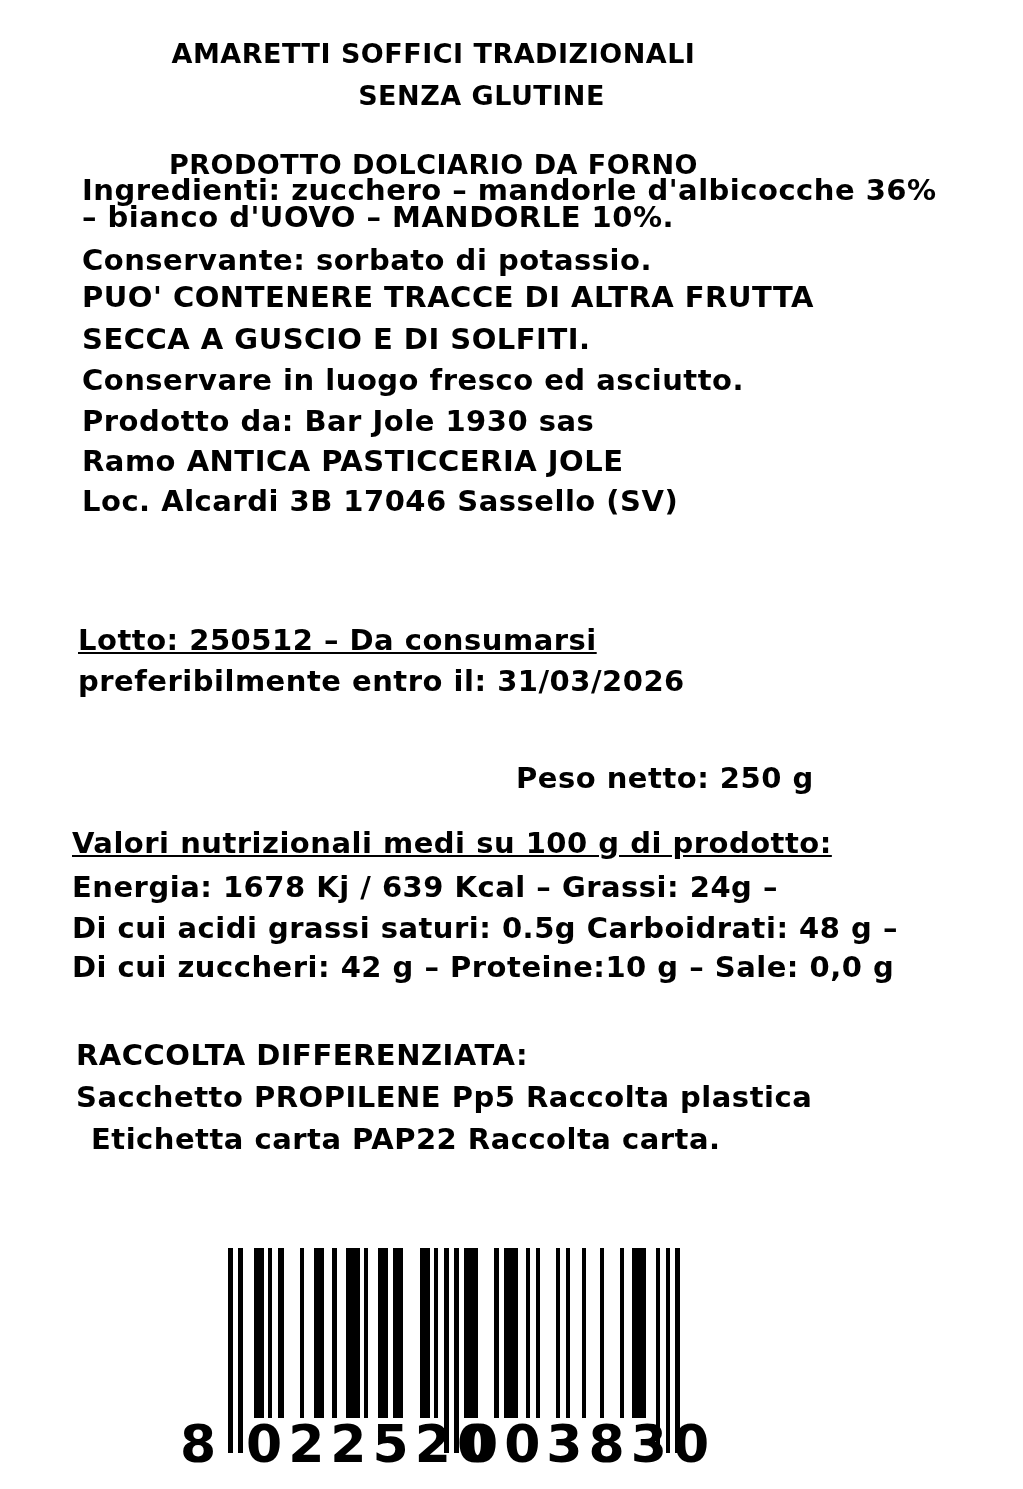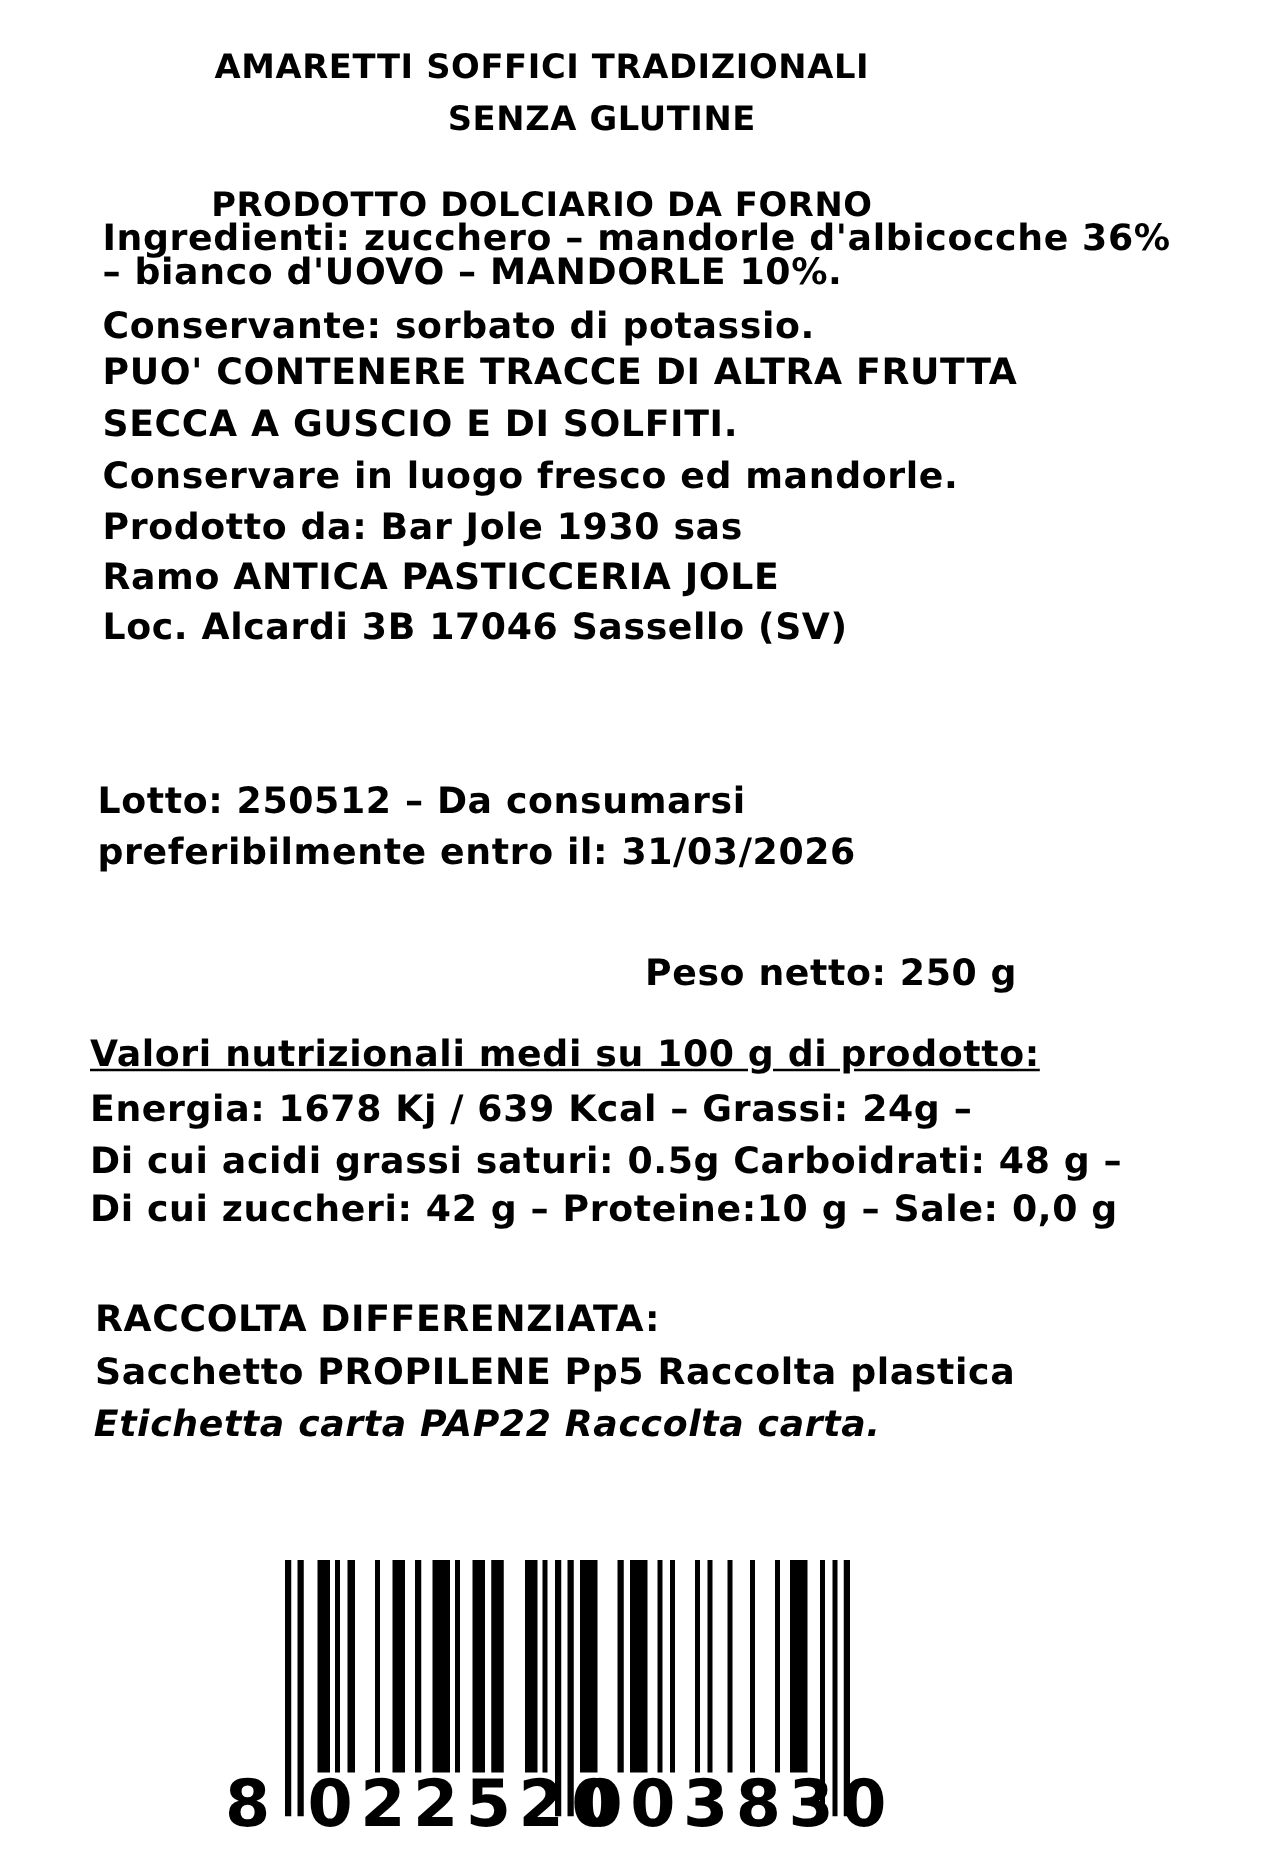--- a/index.html
+++ b/index.html
@@ -27,46 +27,46 @@
   <div class="line" style="left:82px; top:160px;margin-top:16px;">Ingredienti: zucchero – mandorle d'albicocche 36%</div>
   <div class="line" style="left:82px; top:203px;">– bianco d'UOVO –  MANDORLE 10%.</div>
   <div class="line" style="left:82px; top:246px;">Conservante: sorbato di potassio.</div>
 </div>
 
 <div>
   <div class="line" style="left:82px; top:283px;">PUO' CONTENERE TRACCE DI ALTRA FRUTTA</div>
   <div class="line" style="left:82px; top:325px;">SECCA A GUSCIO E DI SOLFITI.</div>
 </div>
 
-<div class="line" style="left:82px; top:366px;">Conservare in luogo fresco ed mandorle.</div>
+<div class="line" style="left:82px; top:366px;">Conservare in luogo fresco ed asciutto.</div>
 
 <div>
   <div class="line" style="left:82px; top:407px;">Prodotto da: Bar Jole 1930 sas</div>
   <div class="line" style="left:82px; top:447px;">Ramo ANTICA PASTICCERIA JOLE</div>
   <div class="line" style="left:82px; top:487px;">Loc. Alcardi 3B 17046 Sassello (SV)</div>
 </div>
 
 <div>
-  <div class="line" style="left:78px; top:626px;">Lotto: 250512 – Da consumarsi</div>
+  <div class="line" style="left:78px; top:626px;text-decoration:underline;">Lotto: 250512 – Da consumarsi</div>
   <div class="line" style="left:78px; top:667px;">preferibilmente entro il: 31/03/2026</div>
 </div>
 
 <div class="line" style="left:516px; top:764px;">Peso netto: 250   g</div>
 
 <div>
   <div class="line" style="left:72px; top:829px;text-decoration:underline;">Valori nutrizionali medi su 100 g di prodotto:</div>
   <div class="line" style="left:72px; top:873px;">Energia: 1678 Kj / 639 Kcal – Grassi: 24g –</div>
   <div class="line" style="left:72px; top:914px;">Di cui acidi grassi saturi: 0.5g Carboidrati: 48 g –</div>
   <div class="line" style="left:72px; top:953px;">Di cui zuccheri: 42 g – Proteine:10 g – Sale: 0,0 g</div>
 </div>
 
 <div>
   <div class="line" style="left:76px; top:1041px;">RACCOLTA DIFFERENZIATA:</div>
   <div class="line" style="left:76px; top:1083px;">Sacchetto  PROPILENE Pp5 Raccolta plastica</div>
-  <div class="line" style="left:75px; top:1125px;font-style:italic;">Etichetta carta PAP22 Raccolta carta.</div>
+  <div class="line" style="left:91px; top:1125px;">Etichetta carta PAP22 Raccolta carta.</div>
 </div>
 
 <div>
   <div class="barcode">
     <svg width="510" height="212" viewBox="0 0 510 212">
       <g fill="#000">
 
         <rect x="0" y="0" width="5" height="205"></rect>
         <rect x="10" y="0" width="5" height="205"></rect>
 

